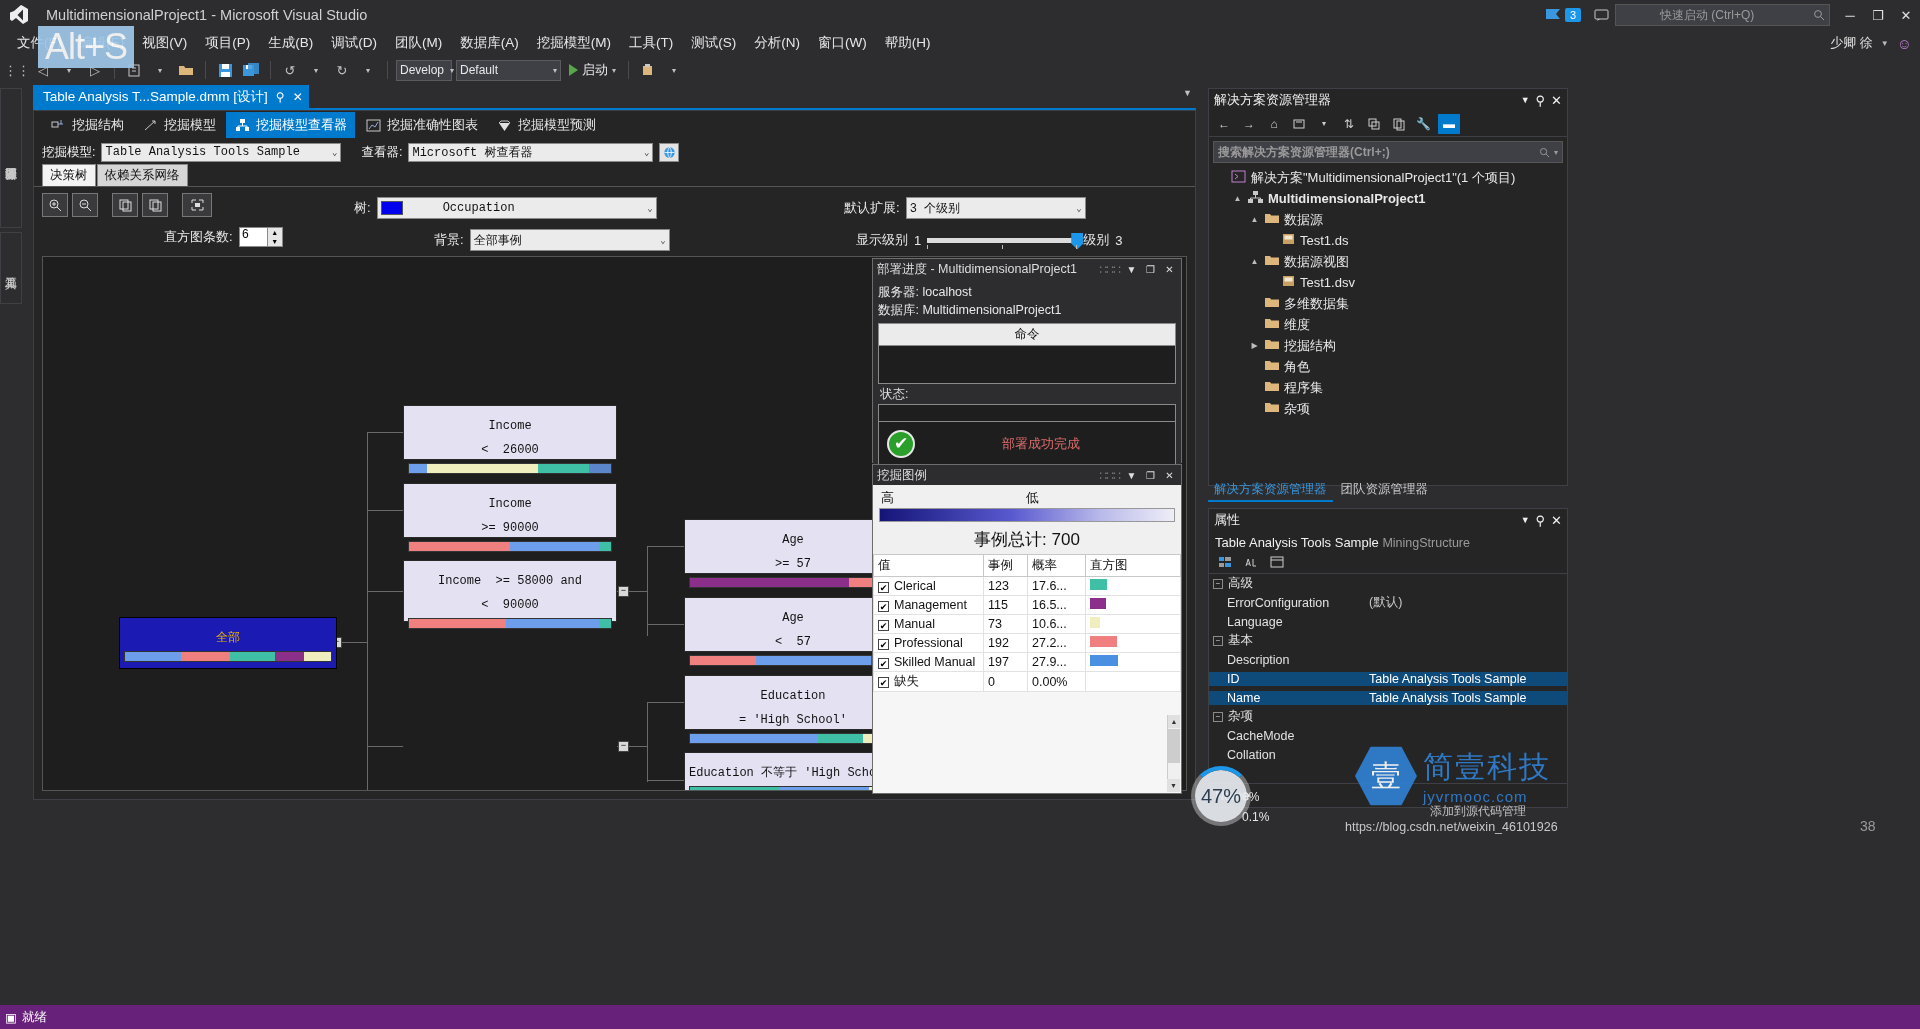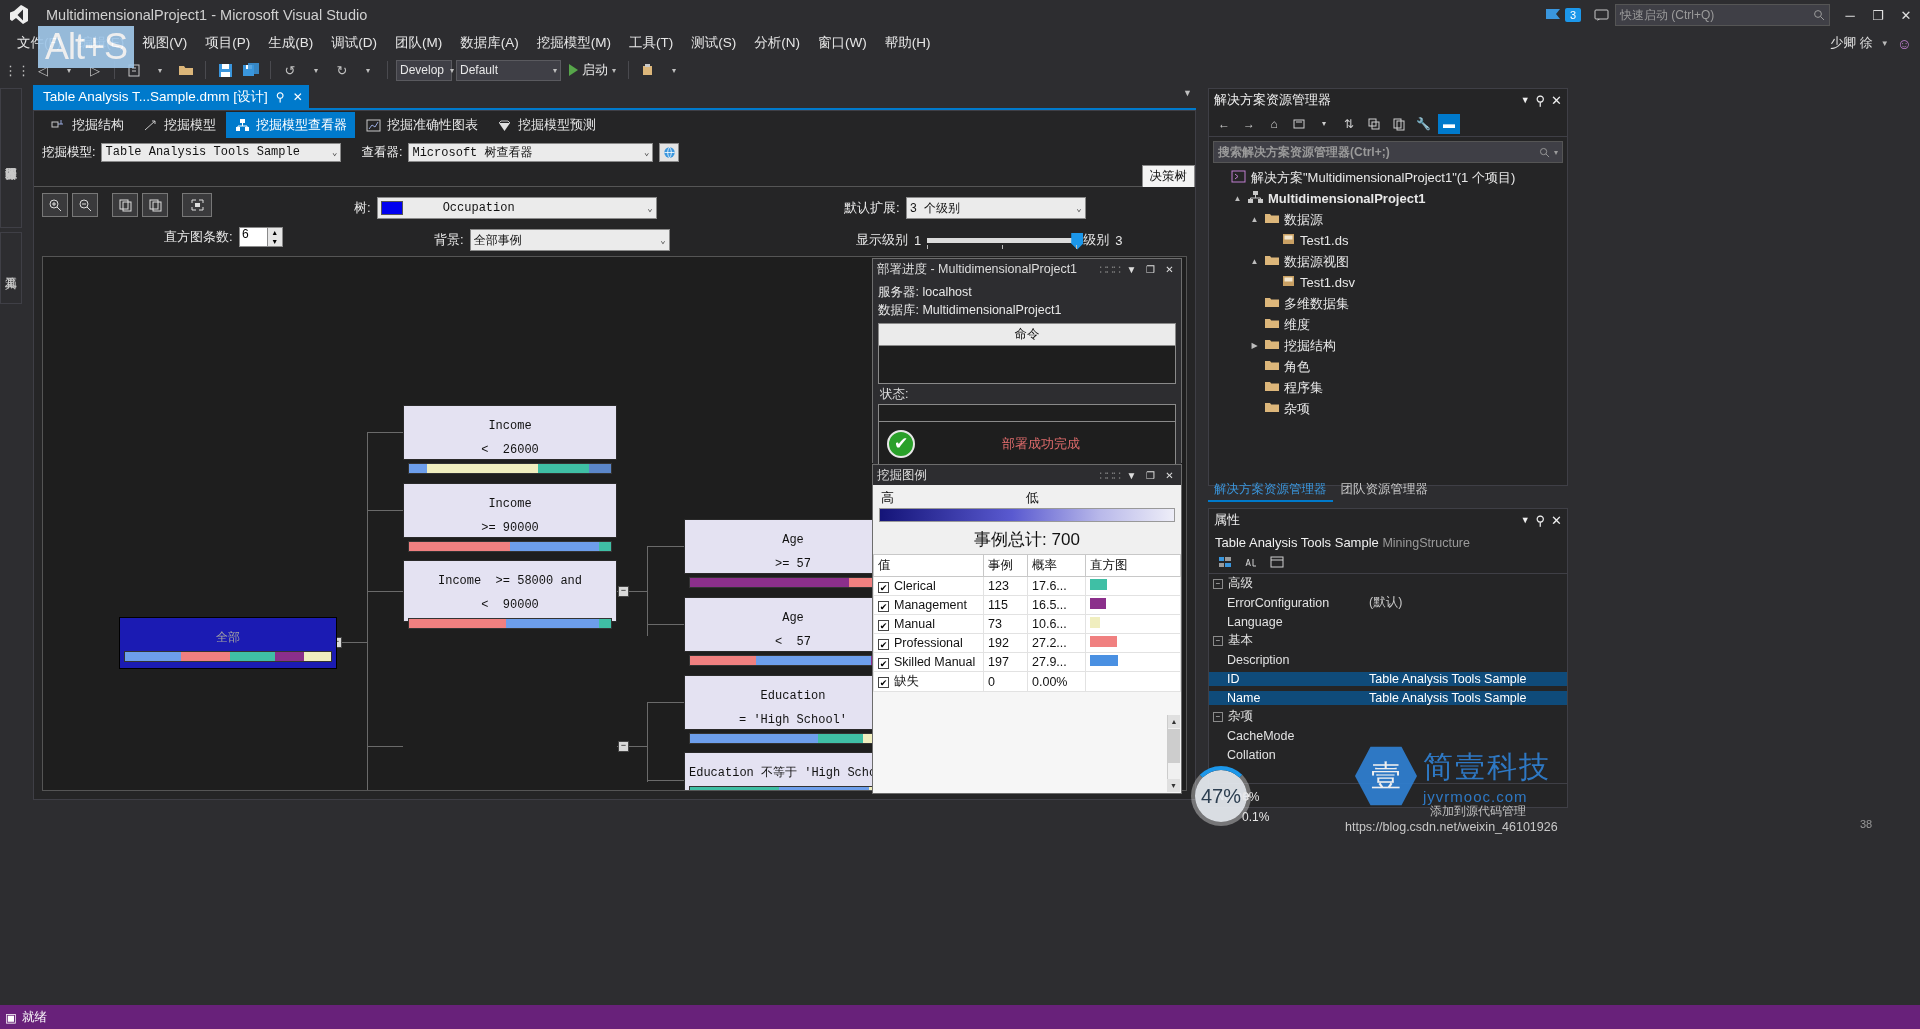--- a/index.html
+++ b/index.html
@@ -25,21 +25,21 @@
   .notif-flag { display:flex; align-items:center; margin-right:10px; }
   .notif-badge {
     background:#1c97ea; color:#fff; font-size:11px; padding:1px 5px;
     border-radius:2px; margin-left:3px;
   }
   .qlaunch {
     width:215px; height:22px; background:#3f3f46; border:1px solid #555;
     display:flex; align-items:center; padding:0 4px; color:#9b9b9b;
     font-size:12px; margin-right:6px;
   }
-  .qlaunch span.lbl { flex:1; }
+  .qlaunch span.lbl { flex:1;margin-left:40px; }
   .win-btn { width:28px; height:30px; display:flex; align-items:center; justify-content:center; color:#e0e0e0; font-size:13px; }
   
   #menubar { height:26px; display:flex; align-items:center; padding-left:8px; position:relative; }
   .menu-item { padding:2px 9px; font-size:13.5px; color:#e6e6e6; white-space:nowrap; }
   #menubar-right { position:absolute; right:8px; top:0; height:26px; display:flex; align-items:center; gap:8px; font-size:13px; color:#e0e0e0; }
   #alt-s-overlay {
     position:absolute; left:38px; top:26px; width:96px; height:42px;
     background:#9fc6e8; color:#ffffff; font-size:36px; line-height:42px;
     text-align:center; font-family:"Liberation Sans",sans-serif;
     opacity:0.92; z-index:50; letter-spacing:-1px;
@@ -80,21 +80,21 @@
   .dico { width:17px; height:17px; display:flex; align-items:center; justify-content:center; }
   #dsgn-row2 { height:26px; display:flex; align-items:center; padding-left:8px; gap:6px; font-size:12.5px; }
   .wcombo {
     background:#ebebeb; border:1px solid #8a8a8a; color:#111;
     height:19px; font-family:"Liberation Mono", monospace; font-size:12px;
     display:flex; align-items:center; padding:0 3px;
   }
   .wcombo .caret { margin-left:auto; font-size:9px; color:#333; padding-left:6px; }
   .globe-btn { width:20px;height:19px;background:#e4e4e4;border:1px solid #8a8a8a;display:flex;align-items:center;justify-content:center; }
   
-  #viewer-tabs { height:22px; display:flex; align-items:flex-end; padding-left:8px; gap:1px; border-bottom:1px solid #555;flex-direction:column; }
+  #viewer-tabs { height:22px; display:flex; align-items:flex-end; padding-left:8px; gap:1px; border-bottom:1px solid #555; }
   .vtab { background:#d6d6d6; color:#111; font-size:12.5px; padding:2px 7px; border:1px solid #8a8a8a; border-bottom:none; }
   .vtab.active { background:#f4f4f4; font-weight:normal; }
   
   #ctrlband { height:72px; position:relative; background:#252526; }
   .cgroup { position:absolute; display:flex; align-items:center; gap:6px; font-size:13px; color:#e8e8e8; }
   .zbtn { width:26px;height:24px;background:#3a3a3c;border:1px solid #777;display:flex;align-items:center;justify-content:center;color:#ddd;font-size:13px; }
   .spin { display:flex; height:20px; }
   .spin .val { width:28px;background:#fff;color:#000;border:1px solid #8a8a8a;border-right:none;font-size:12px;padding-left:2px;font-family:"Liberation Mono",monospace; }
   .spin .arrows { width:16px;background:#e6e6e6;border:1px solid #8a8a8a;display:flex;flex-direction:column;justify-content:space-around;align-items:center;color:#000;font-size:7px;line-height:6px; }
   .swatch { width:22px;height:14px;background:#0000ee;border:1px solid #555; }
@@ -106,21 +106,21 @@
   
   #treecanvas { position:absolute; left:8px; top:145px; right:8px; bottom:8px; background:#1e1e1e; border:1px solid #555; overflow:hidden; }
   .node {
     position:absolute; background:#e4e2f2; border:1px solid #2a2a2a;
     color:#111; font-family:"Liberation Mono", monospace; font-size:12px;
     text-align:center; padding:4px 4px 4px;
   }
   .node .ln { line-height:16px; white-space:pre;margin-top:8px; }
   .node .bar { height:11px; display:flex; margin-top:5px; border:1px solid #333; }
   .node .bar i { display:block; height:100%; }
-  .node.root { background:#1b1bb3; color:#a3a3a3; border-color:#000; }
+  .node.root { background:#1b1bb3; color:#eab308; border-color:#000; }
   .edge { position:absolute; background:#6a6a6a; }
   .plusbox {
     position:absolute; width:11px;height:11px;background:#d9d9d9;border:1px solid #444;
     color:#000;font-size:9px;line-height:9px;text-align:center;font-family:"Liberation Mono",monospace;
   }
   
   #deploy {
     position:absolute; left:872px; top:258px; width:310px; height:205px;
     background:#5eead4; border:1px solid #6d6d6d;
   }
@@ -194,21 +194,21 @@
   #wm-circle::after {
     content:""; position:absolute; inset:-4px; border-radius:50%;
     border:4px solid rgba(255,255,255,.35); border-top-color:#1c97ea;
   }
   #wm-logo { position:absolute; left:1355px; top:745px; display:flex; align-items:center; gap:6px; opacity:.93; }
   .wm-hex { width:62px;height:62px;background:#2f7fd0;clip-path:polygon(25% 3%,75% 3%,100% 50%,75% 97%,25% 97%,0 50%);
             display:flex;align-items:center;justify-content:center;color:#fff;font-size:30px; }
   .wm-txt1 { color:#2f7fd0; font-size:30px; letter-spacing:2px; }
   .wm-txt2 { color:#2f7fd0; font-size:15px; letter-spacing:1px; }
   #wm-url { position:absolute; left:1345px; top:820px; font-size:12.5px; color:#c8c8c8; }
-  #wm-num { position:absolute; left:1860px; top:818px; font-size:11px; color:#999; }
+  #wm-num { position:absolute; left:1860px; top:818px; font-size:14px; color:#999; }
   #wm-foot { position:absolute; left:1430px; top:803px; font-size:12px; color:#c0c0c0; }
   #wm-perc { position:absolute; left:1242px; top:790px; font-size:12px; color:#e6e6e6; }
   #wm-perc2 { position:absolute; left:1242px; top:810px; font-size:12px; color:#e6e6e6; }
 </style>
 </head>
 <body>
 
 <div id="titlebar">
   <div id="vs-logo">
     <svg width="20" height="20" viewBox="0 0 20 20">

